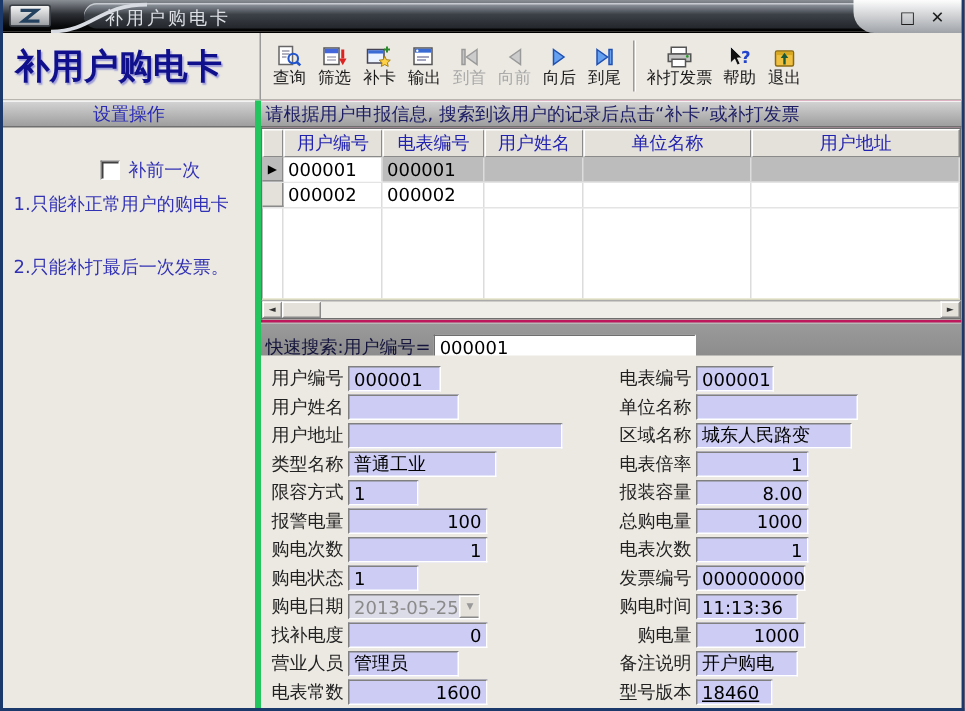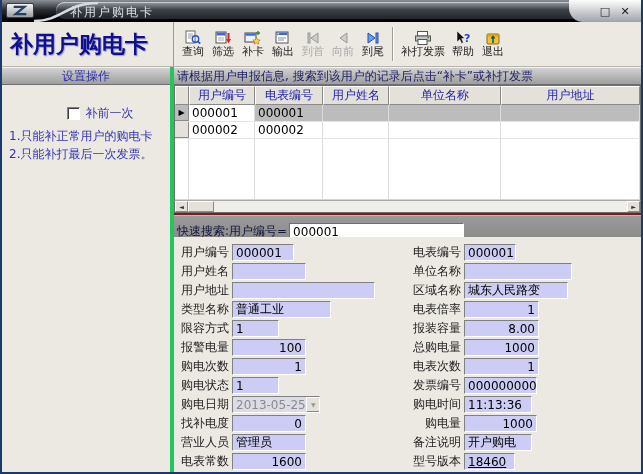--- a/index.html
+++ b/index.html
@@ -40,21 +40,21 @@
   .panelbar{height:18px;background:linear-gradient(#d2d2d2,#9e9e9e);
             border-top:1px solid #f2f2f2;border-bottom:1px solid #6f6f6f;
             display:flex;align-items:center;color:#2a2ab4;font-size:12px;}
   .sidebar .panelbar{justify-content:center;}
   .chk-row{position:absolute;top:38px;left:0;right:0;display:flex;align-items:center;
            justify-content:center;gap:6px;color:#3232b4;font-size:12px;padding-left:28px;}
   .chk-box{width:13px;height:13px;background:#fff;border:1px solid;
            border-color:#808080 #fff #fff #808080;box-shadow:inset 1px 1px 0 #404040;}
   .note{position:absolute;left:7px;right:2px;color:#3232b4;font-size:12px;line-height:14px;}
   
-  .content{position:absolute;top:67px;left:172px;right:0;bottom:0;background:#7f1d1d;}
+  .content{position:absolute;top:67px;left:172px;right:0;bottom:0;background:#be185d;}
   .noticebar{position:absolute;top:0;left:0;right:0;height:18px;padding-left:3px;
              background:linear-gradient(#d2d2d2,#9e9e9e);border-top:1px solid #f2f2f2;
              border-bottom:1px solid #6f6f6f;display:flex;align-items:center;
              color:#1c1c64;font-size:12px;white-space:nowrap;overflow:hidden;}
   
   .grid{position:absolute;top:18px;left:0;right:0;height:128px;background:#fff;
         border:1px solid #6f6f6f;border-bottom:none;display:flex;flex-direction:column;}
   .grow{display:flex;}
   .ghead{height:19px;}
   .ghead .gcell{background:#e4e1da;border:1px solid;border-color:#fff #8a8a8a #8a8a8a #fff;
@@ -100,21 +100,21 @@
   .flabel{width:58px;text-align:right;font-size:12px;color:#222;padding-right:3px;flex:none;white-space:nowrap;}
   .ffield{height:17px;background:#ccccf4;border:1px solid;border-color:#808080 #fff #fff #808080;
           font-size:12px;color:#000;display:flex;align-items:center;padding:0 3px;overflow:hidden;white-space:nowrap;}
   .ffield.num{justify-content:flex-end;}
   .combo{background:#dcdce8;color:#8a8a8a;padding:0;position:relative;}
   .combo .combo-text{flex:1;padding-left:3px;font-size:12px;}
   .combo-btn{width:15px;height:15px;background:#e4e1da;border:1px solid;
              border-color:#fff #8a8a8a #8a8a8a #fff;display:flex;align-items:center;
              justify-content:center;font-size:6px;color:#999;flex:none;}
   .w47{width:47px;} .w50{width:51px;text-decoration:underline;} .w52{width:52px;} .w60{width:68px;} .w62{width:62px;}
-  .w73{width:73px;} .w74{width:74px;} .w75{width:75px;} .w85{width:74px;text-align:center;} .w87{width:104px;}
+  .w73{width:73px;} .w74{width:74px;} .w75{width:75px;} .w85{width:93px;text-align:center;} .w87{width:104px;}
   .w88{width:88px;} .w99{width:99px;} .w108{width:108px;} .w143{width:143px;}
 </style>
 </head>
 <body>
 
 <div class="window">
 
   <div class="titlebar">
     <div class="tb-band"></div>
     <svg class="tb-swoosh" viewBox="0 0 140 22">
@@ -182,20 +182,26 @@
       <span class="tlabel">到首</span>
     </div>
     <div class="tbtn disabled">
       <svg width="18" height="16" viewBox="0 0 18 16">
         <polygon points="13,3 6,8 13,13" fill="#cccccc" stroke="#9a9a9a"></polygon>
       </svg>
       <span class="tlabel">向前</span>
     </div>
     <div class="tbtn">
       <svg width="18" height="16" viewBox="0 0 18 16">
+        <polygon points="5,3 12,8 5,13" fill="#66a0f0" stroke="#2050b0"></polygon>
+      </svg>
+      <span class="tlabel">向后</span>
+    </div>
+    <div class="tbtn">
+      <svg width="18" height="16" viewBox="0 0 18 16">
         <polygon points="4,3 11,8 4,13" fill="#66a0f0" stroke="#2050b0"></polygon>
         <rect x="12" y="3" width="2" height="10" fill="#66a0f0" stroke="#2050b0"></rect>
       </svg>
       <span class="tlabel">到尾</span>
     </div>
     <div class="tsep"></div>
     <div class="tbtn">
       <svg width="18" height="16" viewBox="0 0 18 16">
         <rect x="3.5" y="1.5" width="10" height="4.5" fill="#fff" stroke="#555"></rect>
         <rect x="1.5" y="6" width="15" height="5" fill="#c4c4c4" stroke="#555"></rect>
@@ -222,21 +228,21 @@
     </div>
   </div>
 
   <div class="sidebar">
     <div class="panelbar">设置操作</div>
     <div class="chk-row">
       <span class="chk-box"></span>
       <span>补前一次</span>
     </div>
     <div class="note" style="top:62px;">1.只能补正常用户的购电卡</div>
-    <div class="note" style="top:80px;">2.只能补打最后一次发票。</div>
+    <div class="note" style="top:104px;">2.只能补打最后一次发票。</div>
   </div>
 
   <div class="content">
 
     <div class="noticebar">请根据用户申报信息, 搜索到该用户的记录后点击“补卡”或补打发票</div>
 
     <div class="grid">
       <div class="grow ghead">
         <div class="gcell gc0"></div>
         <div class="gcell gc1">用户编号</div>

